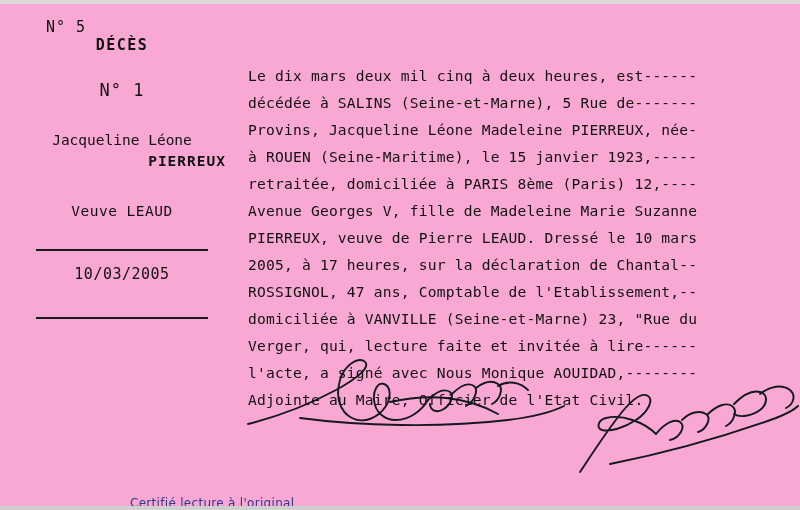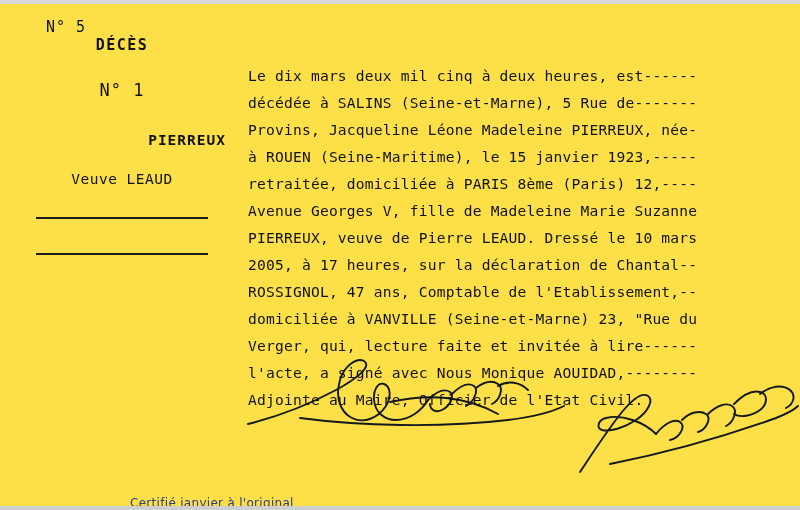--- a/index.html
+++ b/index.html
@@ -15,21 +15,21 @@
     overflow: hidden;
     position: relative;
   }
 
   .page {
     position: absolute;
     left: 0;
     top: 0;
     width: 800px;
     height: 510px;
-    background: #fde047;
+    background: #f9a8d4;
   }
 
   
   .margin-col {
     position: absolute;
     left: 18px;
     top: 18px;
     width: 208px;
     text-align: center;
   }
@@ -59,21 +59,21 @@
     line-height: 21px;
   }
 
   .m-name .surname {
     font-weight: bold;
     letter-spacing: 1px;
     text-align: right;
   }
 
   .m-widow {
-    margin-top: 20px;
+    margin-top: 31px;
     font-size: 14.5px;
     letter-spacing: 0.5px;
   }
 
   .rule {
     width: 172px;
     height: 2px;
     background: #1a1a1a;
     margin: 30px auto 0 auto;
   }
@@ -148,24 +148,26 @@
 
 <div class="page">
 
   <div class="edge-top"></div>
 
   <div class="margin-col">
     <div class="m-num-top">N° 5</div>
     <div class="m-title">DÉCÈS</div>
     <div class="m-num-two">N° 1</div>
     <div class="m-name">
+      <div>Jacqueline Léone</div>
       <div class="surname">PIERREUX</div>
     </div>
     <div class="m-widow">Veuve LEAUD</div>
     <div class="rule"></div>
+    <div class="m-date">10/03/2005</div>
     <div class="rule second"></div>
   </div>
 
   <div class="body-text">Le dix mars deux mil cinq à deux heures, est------
 décédée à SALINS (Seine-et-Marne), 5 Rue de-------
 Provins, Jacqueline Léone Madeleine PIERREUX, née-
 à ROUEN (Seine-Maritime), le 15 janvier 1923,-----
 retraitée, domiciliée à PARIS 8ème (Paris) 12,----
 Avenue Georges V, fille de Madeleine Marie Suzanne
 PIERREUX, veuve de Pierre LEAUD. Dressé le 10 mars
@@ -195,16 +197,16 @@
         <path d="M86,58 C94,48 104,42 110,46 C116,50 110,62 100,64"></path>
         <path d="M112,44 C120,36 130,34 136,38 C142,42 136,54 128,56"></path>
         <path d="M138,38 C146,30 156,26 162,30 C168,34 164,46 156,50"></path>
         <path d="M164,28 C172,20 182,14 190,16 C198,18 198,28 190,34 C182,40 170,42 164,38"></path>
         <path d="M190,18 C200,10 212,8 220,14 C226,19 224,28 216,32"></path>
         <path d="M40,88 C90,78 150,62 206,42 C216,38 224,34 228,30"></path>
       </g>
     </svg>
   </div>
 
-  <div class="footer-note">Certifié janvier à l'original</div>
+  <div class="footer-note">Certifié lecture à l'original</div>
 
   <div class="edge-bottom"></div>
 </div>
 
 </body></html>

